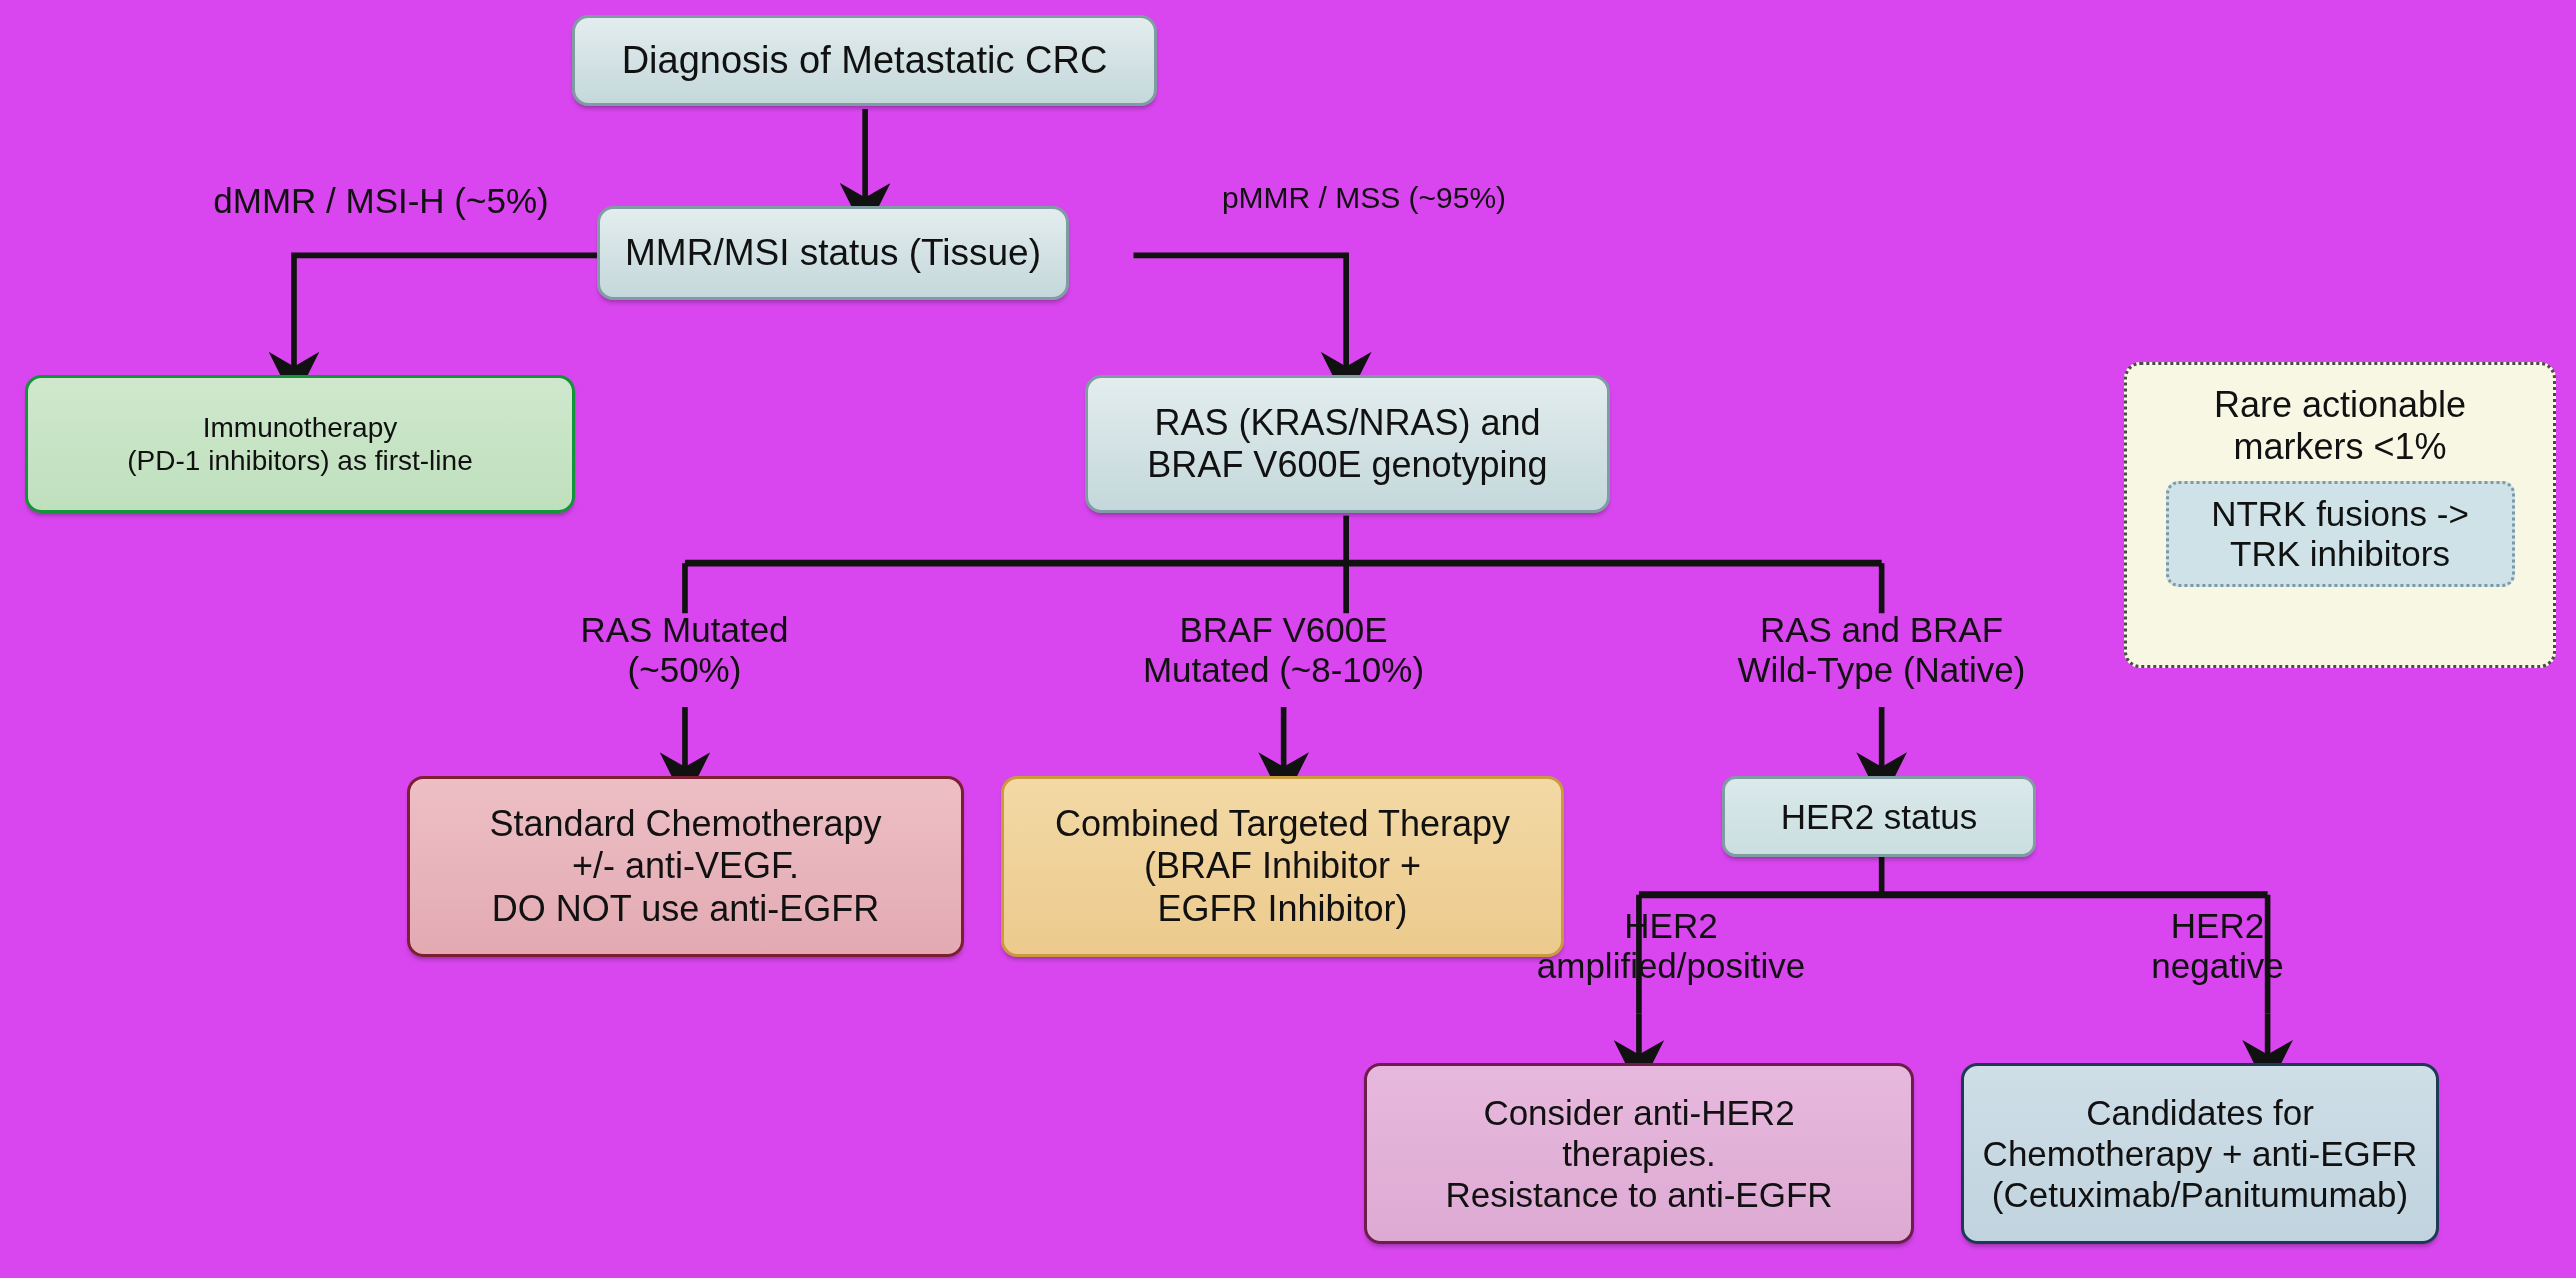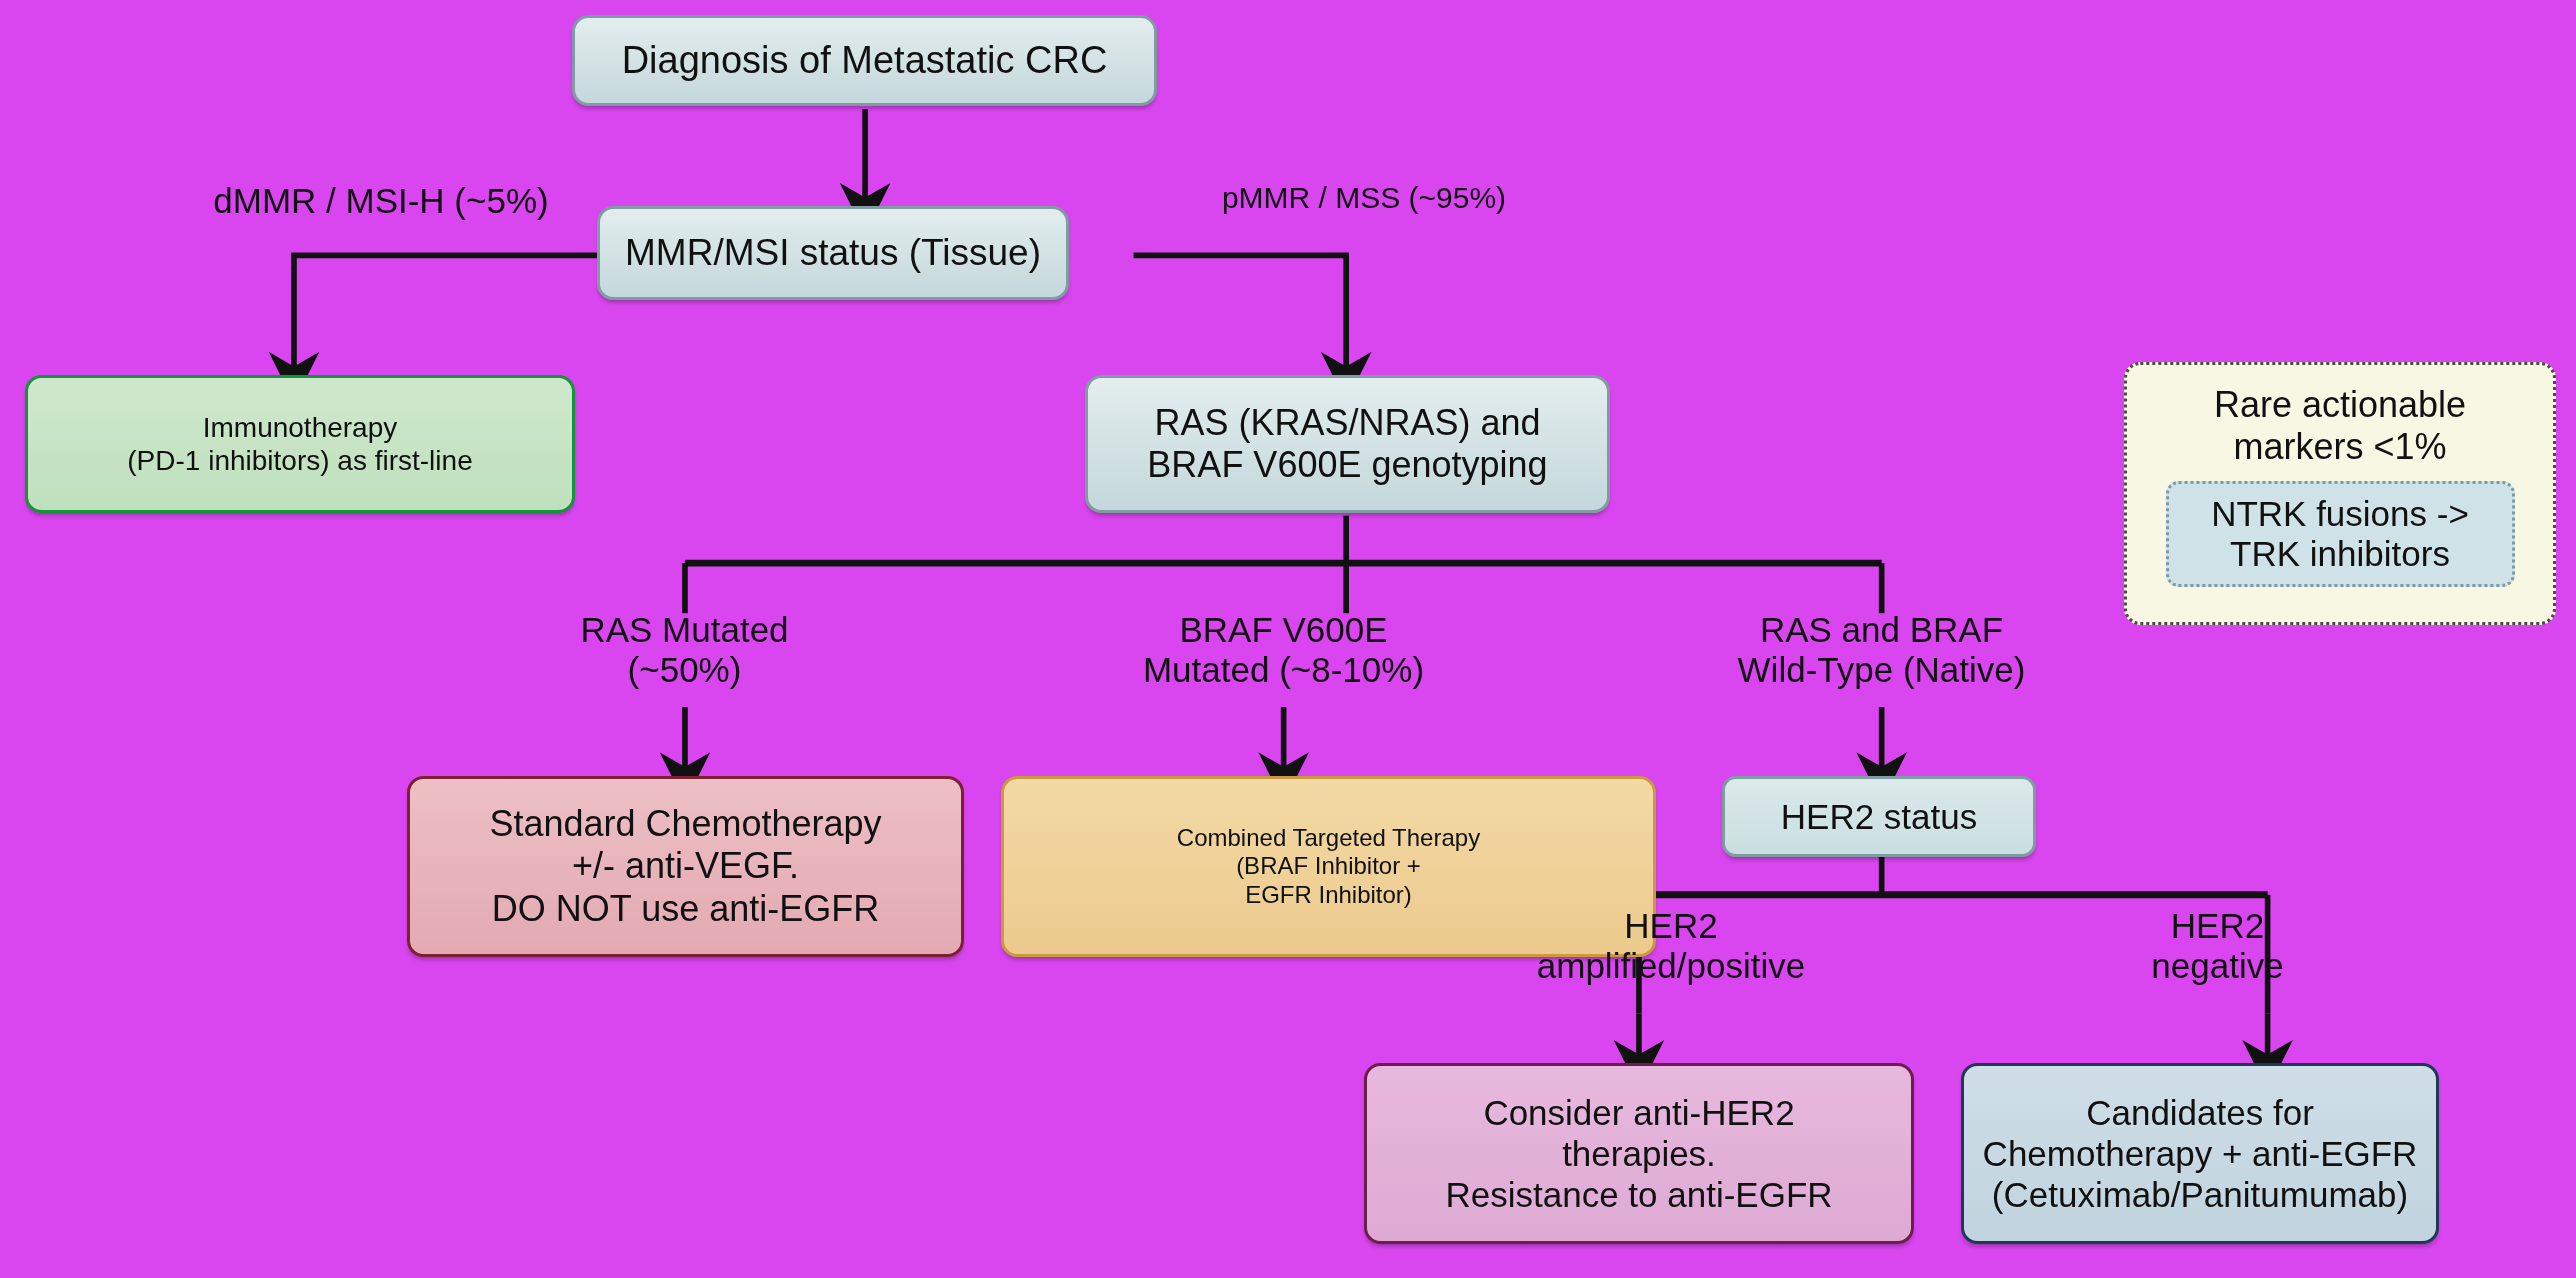--- a/index.html
+++ b/index.html
@@ -147,21 +147,21 @@
   <div class="node green" style="left:25px; top:375px; width:550px; height:138px; font-size:28px;">Immunotherapy
 (PD-1 inhibitors) as first-line</div>
 
   <div class="node blue" style="left:1085px; top:375px; width:525px; height:138px; font-size:36px;">RAS (KRAS/NRAS) and
 BRAF V600E genotyping</div>
 
   <div class="node pink" style="left:407px; top:776px; width:557px; height:181px; font-size:36px;">Standard Chemotherapy
 +/- anti-VEGF.
 DO NOT use anti-EGFR</div>
 
-  <div class="node orange" style="left:1001px; top:776px; width:655px; height:181px; font-size:24px;">Combined Targeted Therapy
+  <div class="node orange" style="left:1001px; top:776px; width:563px; height:181px; font-size:36px;">Combined Targeted Therapy
 (BRAF Inhibitor +
 EGFR Inhibitor)</div>
 
   <div class="node her2" style="left:1722px; top:776px; width:314px; height:81px; font-size:35px;">HER2 status</div>
 
   <div class="node purple" style="left:1364px; top:1063px; width:550px; height:181px; font-size:35px;">Consider anti-HER2
 therapies.
 Resistance to anti-EGFR</div>
 
   <div class="node steel" style="left:1961px; top:1063px; width:478px; height:181px; font-size:35px;">Candidates for
@@ -180,21 +180,21 @@
 
   <div class="edge-label" style="left:1694px; top:610px; width:375px; font-size:35px;">RAS and BRAF
 Wild-Type (Native)</div>
 
   <div class="edge-label" style="left:1471px; top:906px; width:400px; font-size:35px;">HER2
 amplified/positive</div>
 
   <div class="edge-label" style="left:2086px; top:906px; width:263px; font-size:35px;">HER2
 negative</div>
 
-  <div class="rare-box" style="left:2124px; top:362px; width:432px; height:263px;">
+  <div class="rare-box" style="left:2124px; top:362px; width:432px; height:306px;">
     <div class="rare-title" style="font-size:36px;">Rare actionable
 markers &lt;1%</div>
     <div class="rare-inner" style="margin-top:13.8px; width:349px; height:106px; font-size:35px;">NTRK fusions -&gt;
 TRK inhibitors</div>
   </div>
 
 </div>
 
 
 </body></html>

